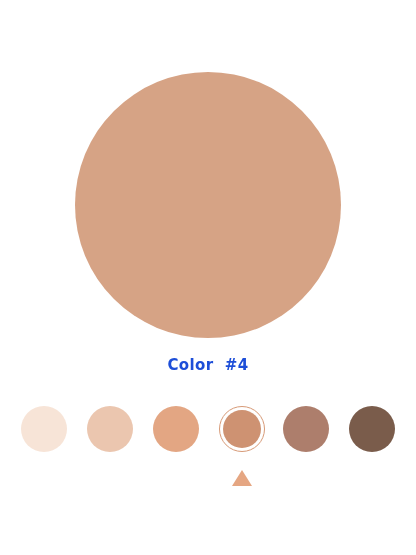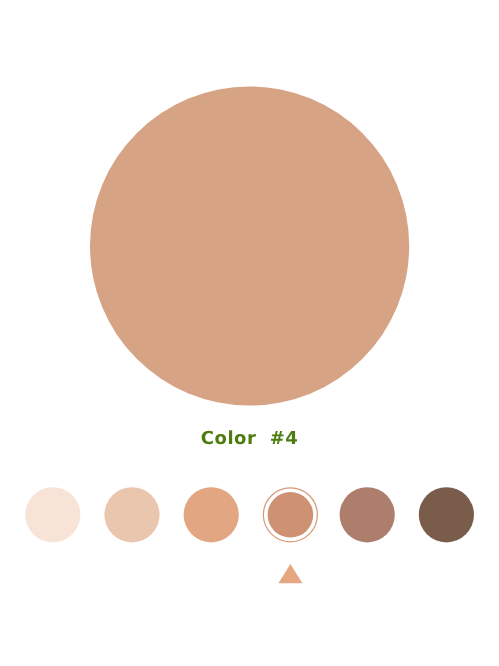--- a/index.html
+++ b/index.html
@@ -109,21 +109,21 @@
 </head>
 <body style="background: rgb(255, 255, 255);">
 
 <div class="picker">
 
   <div class="preview-wrap">
     <div class="preview-circle" style="background: rgb(214, 163, 133);"></div>
   </div>
 
   <div class="label-row">
-    <span class="color-label" style="color: #4d7c0f; margin-top: 11px;">Color  #4</span>
+    <span class="color-label" style="color: #1d4ed8; margin-top: 11px;">Color  #4</span>
   </div>
 
   <div class="swatch-row">
       <div class="swatch" style="left: 44px;">
         <div class="swatch-dot" style="background: rgb(247, 228, 215);"></div>
       </div>
       <div class="swatch" style="left: 110px;">
         <div class="swatch-dot" style="background: rgb(235, 198, 175);"></div>
       </div>
       <div class="swatch" style="left: 176px;">

